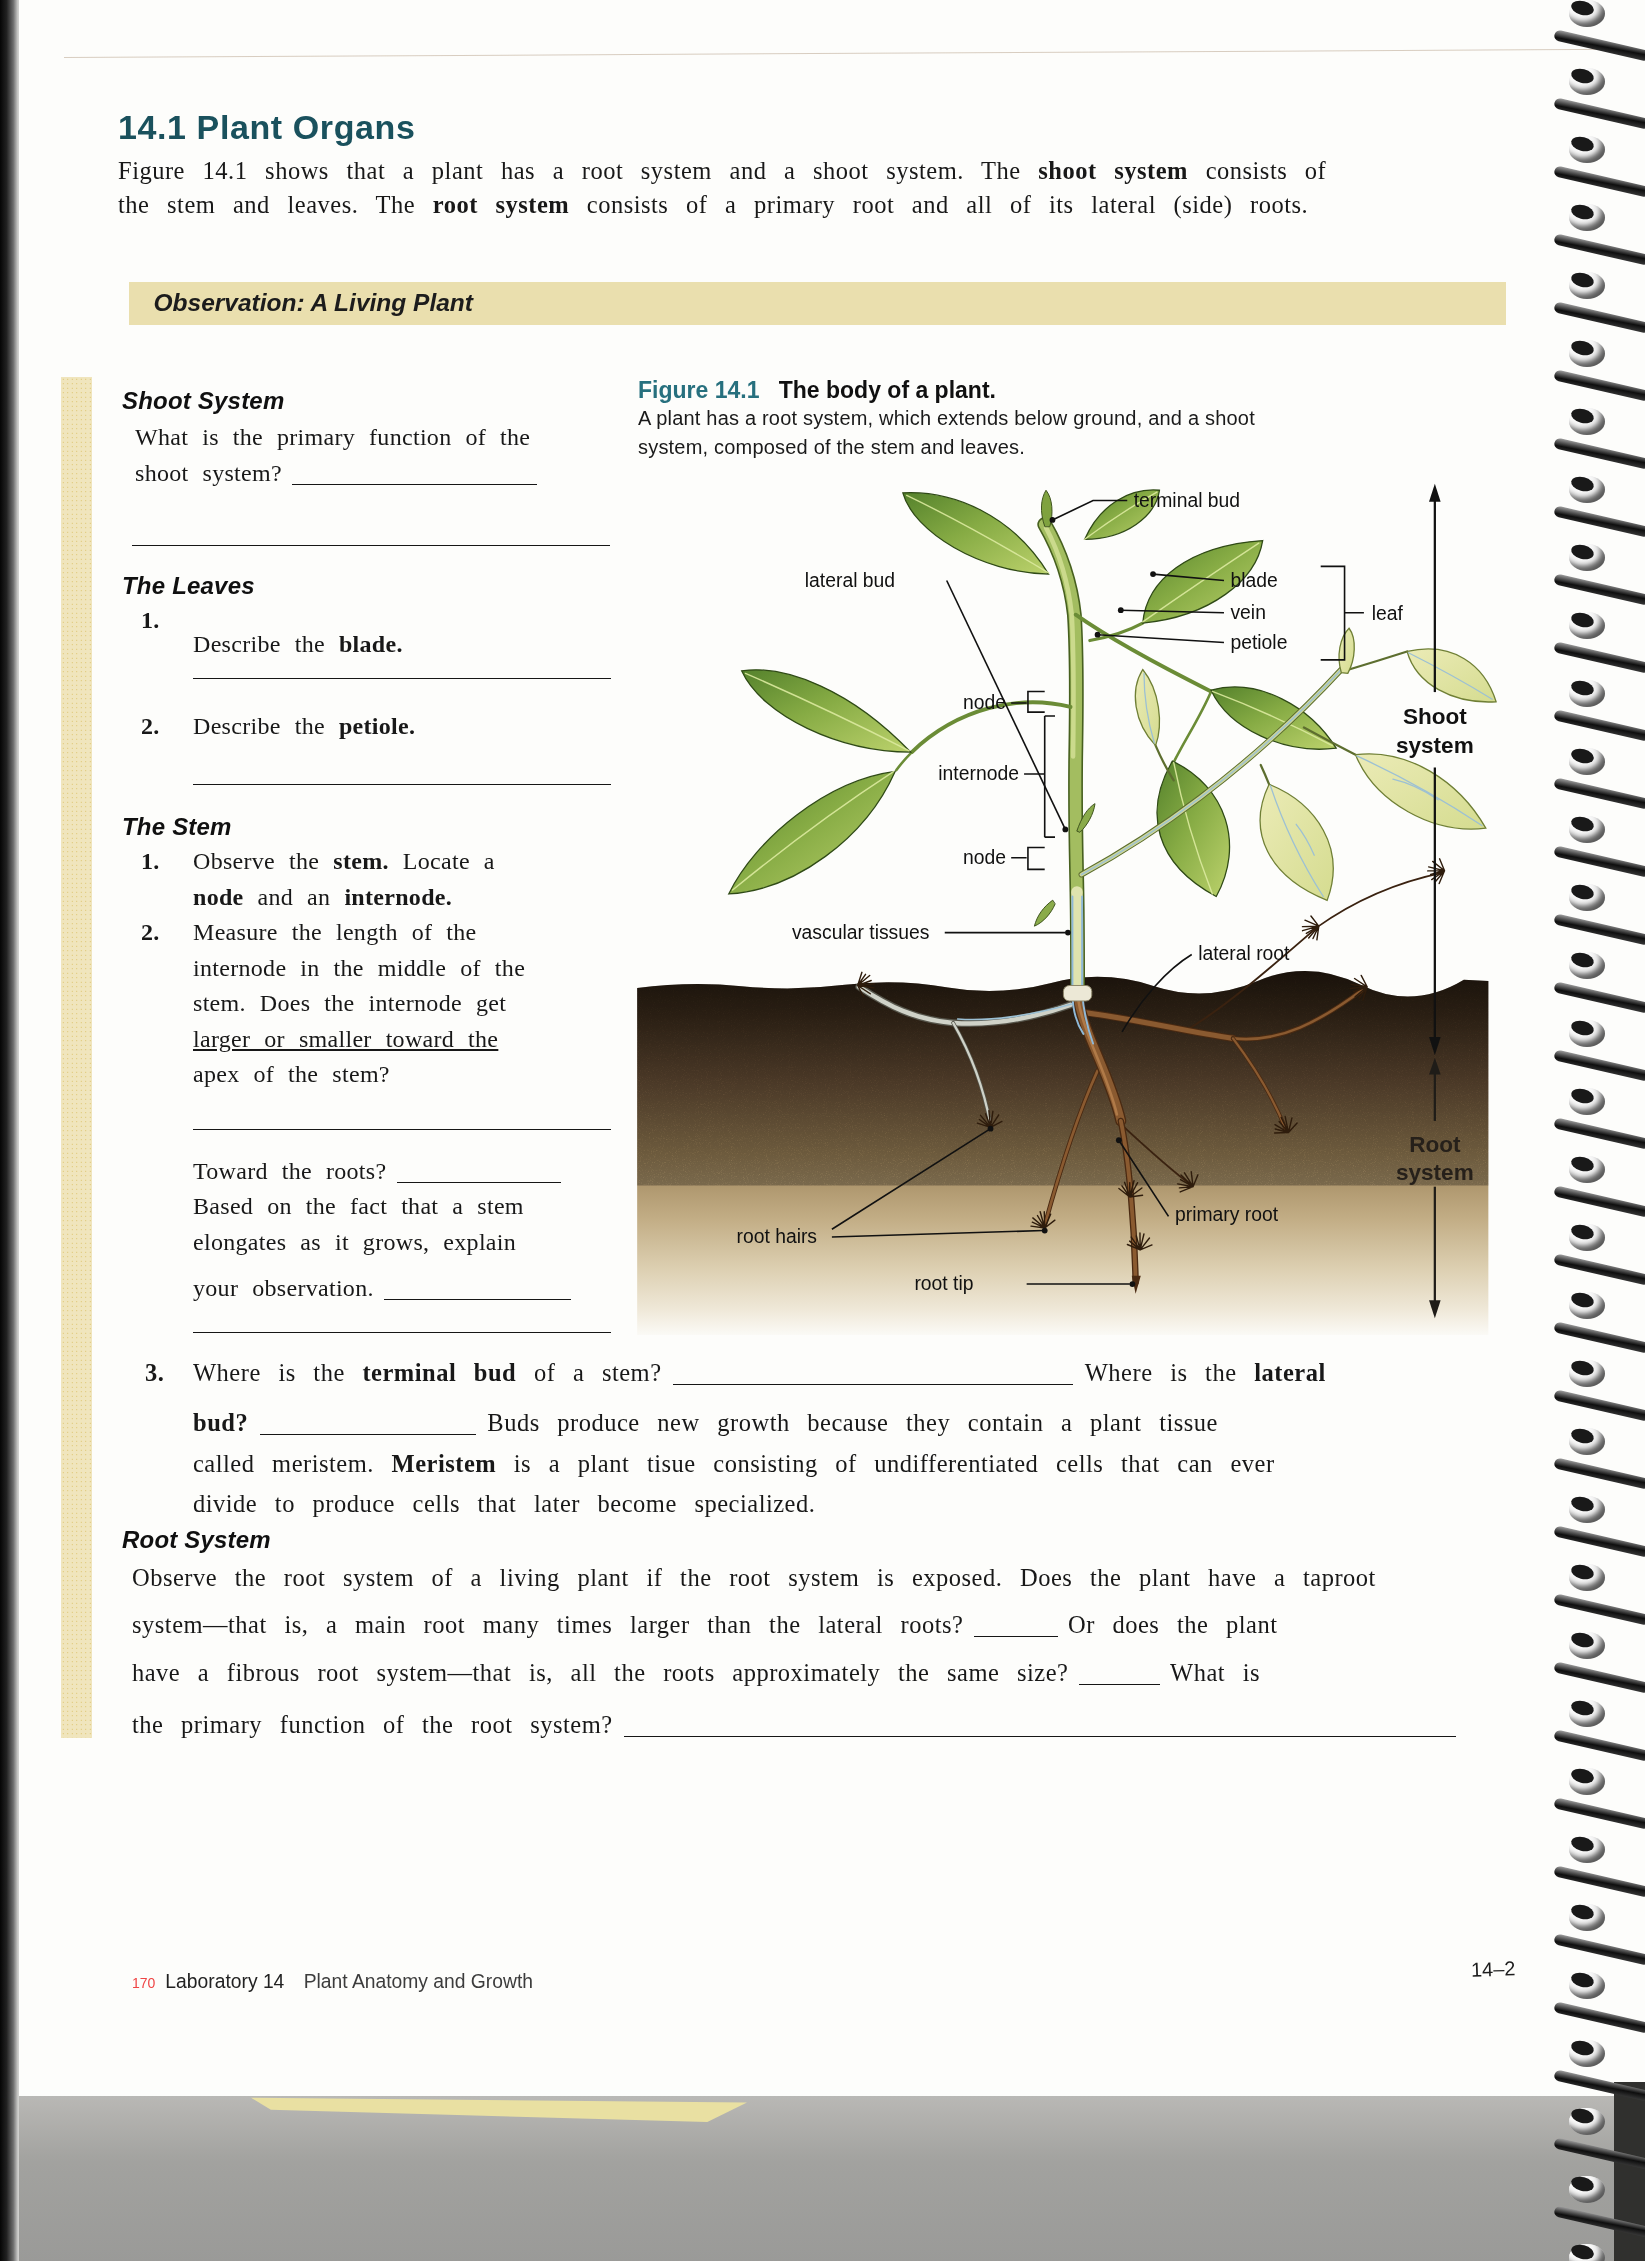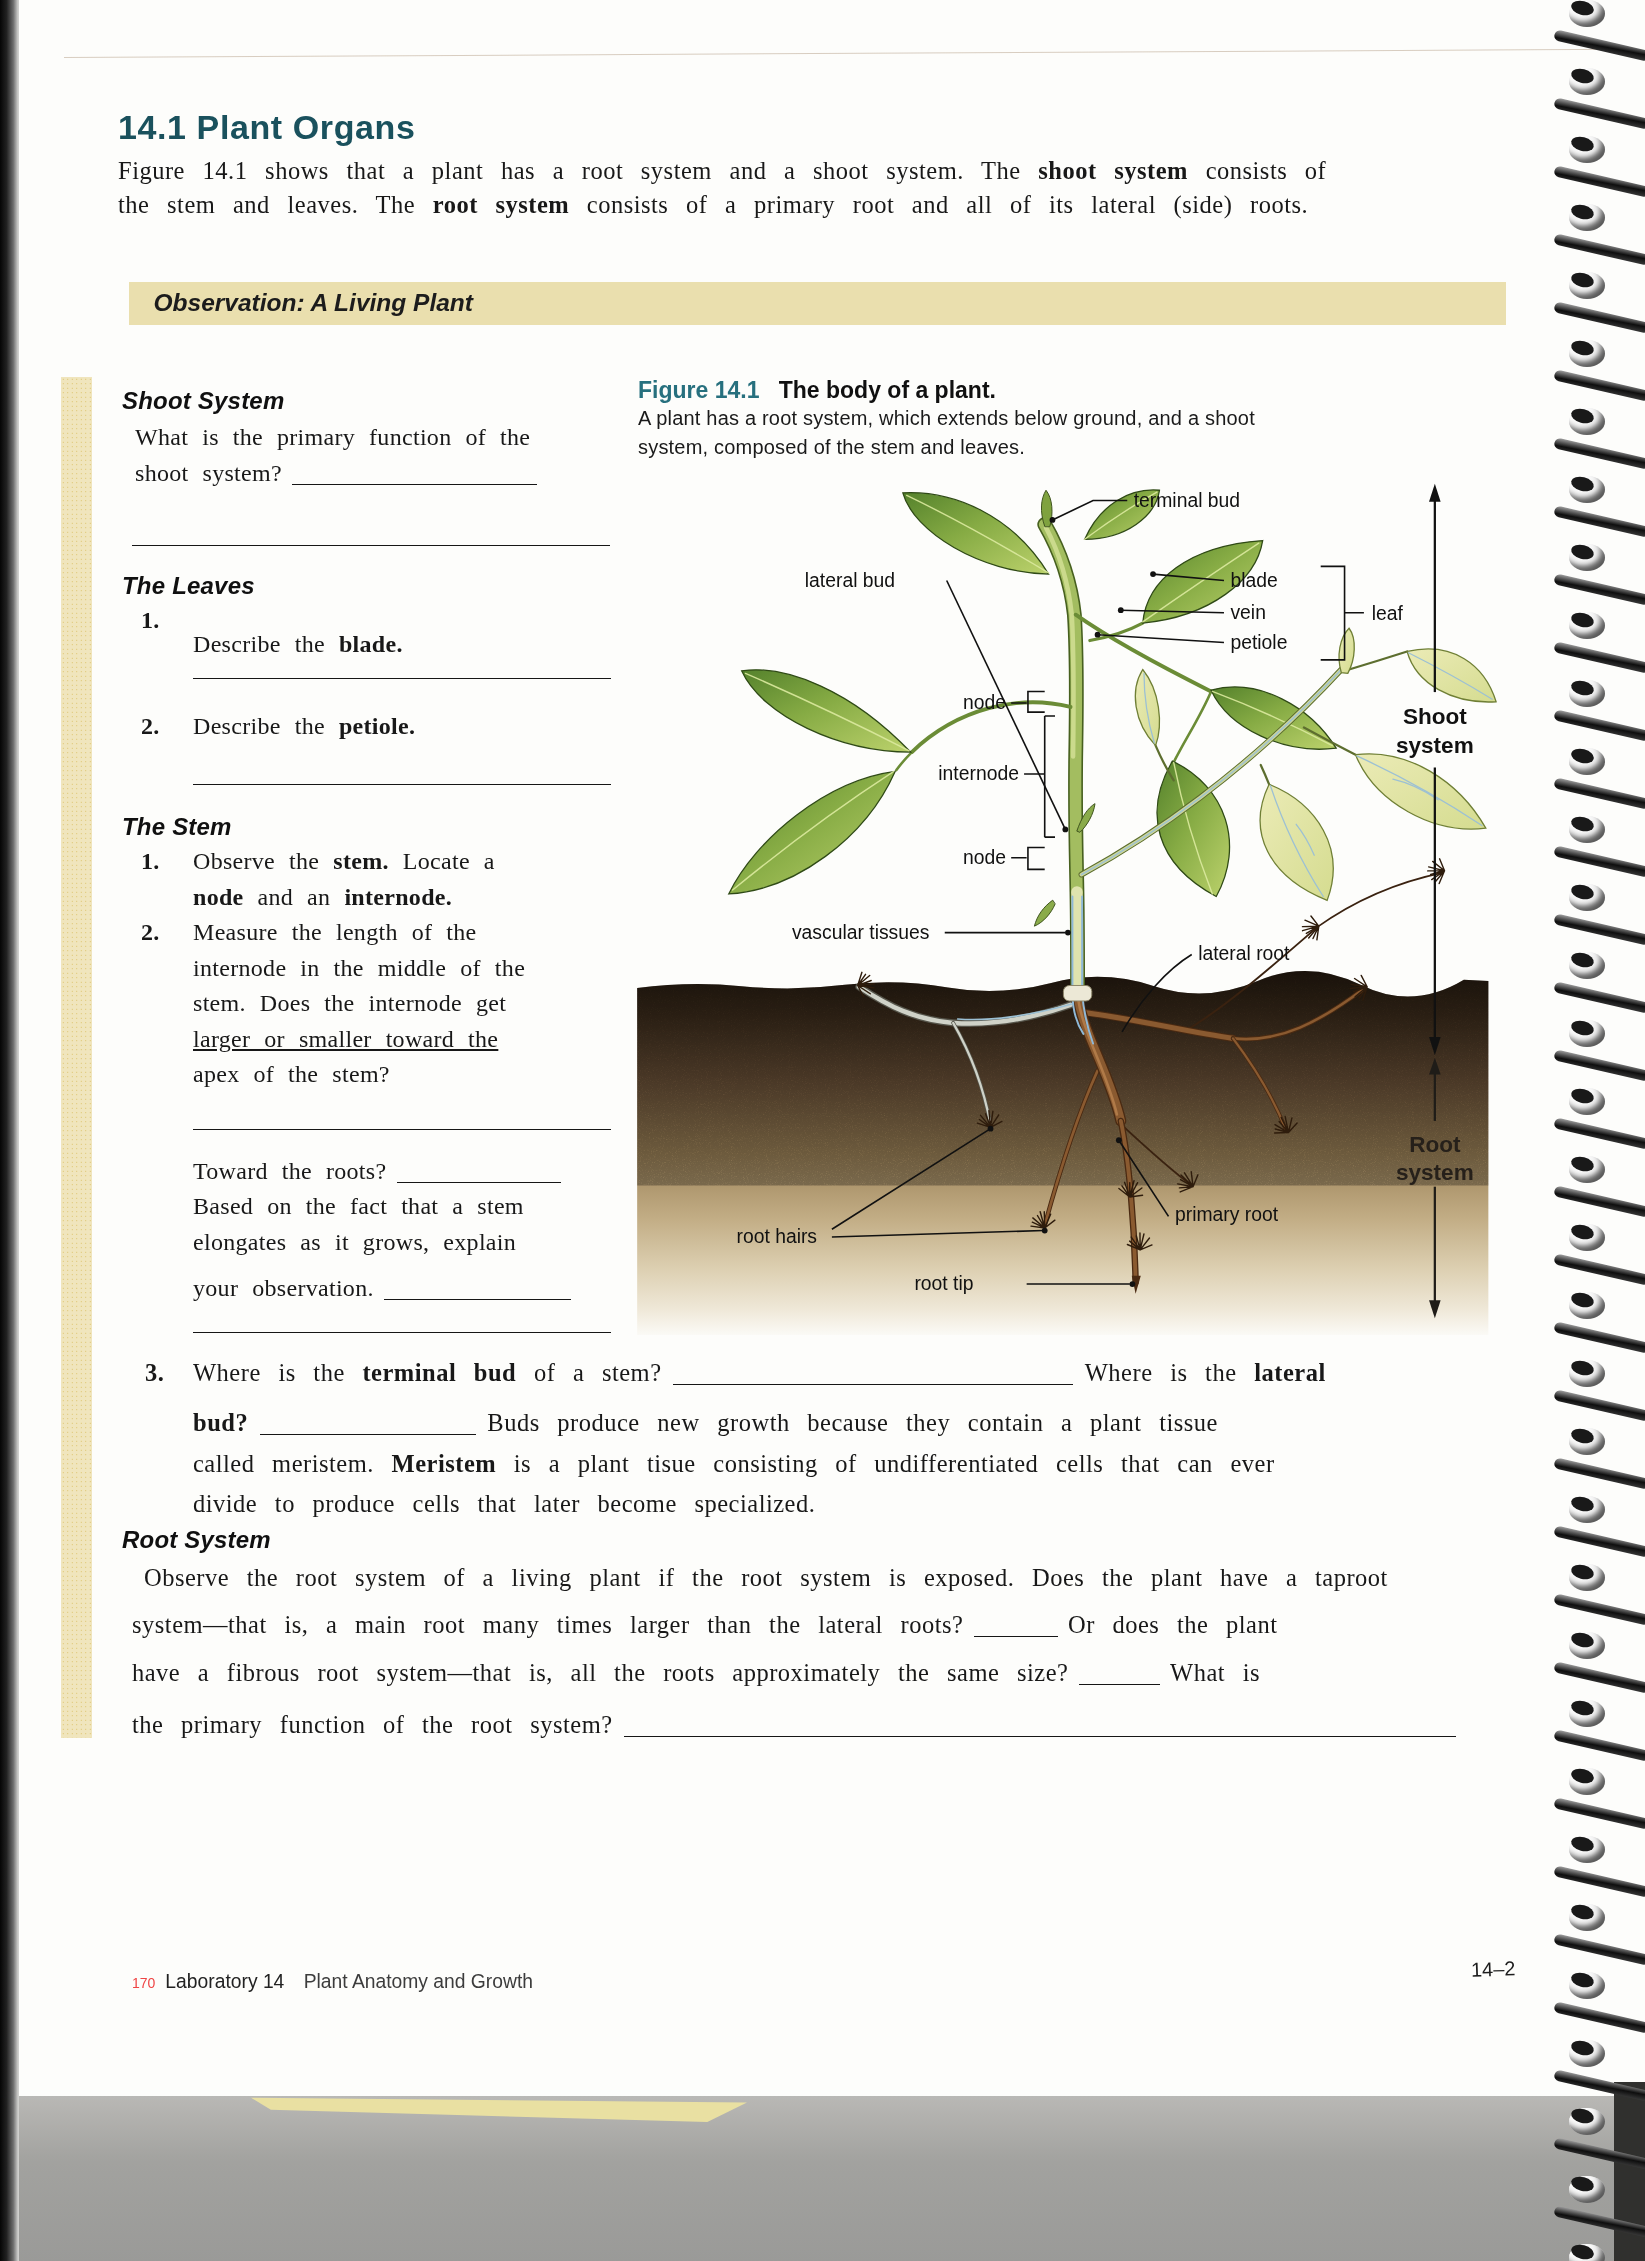--- a/index.html
+++ b/index.html
@@ -103,21 +103,21 @@
   <div class="serif" style="left:193px;top:1275px;"><span>your observation.</span><span class="bl" style="width:187px;margin-left:10.3px;"></span></div>
   <div class="rule" style="left:193px;top:1332px;width:418px;"></div>
 
   <div class="serif wide b" style="left:145px;top:1359px;">3.</div>
   <div class="serif wide" style="left:193px;top:1359px;"><span>Where is the </span><span class="b">terminal bud</span><span> of a stem?</span><span class="bl" style="width:400px;margin:0 11.6px;"></span><span>Where is the </span><span class="b">lateral</span></div>
   <div class="serif wide" style="left:193px;top:1409px;"><span class="b">bud?</span><span class="bl" style="width:216px;margin:0 11.6px;"></span><span>Buds produce new growth because they contain a plant tissue</span></div>
   <div class="serif wide" style="left:193px;top:1450px;"><span>called meristem. </span><span class="b">Meristem</span><span> is a plant tisue consisting of undifferentiated cells that can ever</span></div>
   <div class="serif wide" style="left:193px;top:1490px;">divide to produce cells that later become specialized.</div>
 
   <div class="hsans" style="left:122px;top:1526px;">Root System</div>
-  <div class="serif wide" style="left:144px;top:1564px;">Observe the root system of a living plant if the root system is exposed. Does the plant have a taproot</div>
+  <div class="serif wide" style="left:132px;top:1564px;">Observe the root system of a living plant if the root system is exposed. Does the plant have a taproot</div>
   <div class="serif wide" style="left:132px;top:1611px;"><span>system—that is, a main root many times larger than the lateral roots?</span><span class="bl" style="width:84px;margin:0 10.3px;"></span><span>Or does the plant</span></div>
   <div class="serif wide" style="left:132px;top:1659px;"><span>have a fibrous root system—that is, all the roots approximately the same size?</span><span class="bl" style="width:81px;margin:0 10.3px;"></span><span>What is</span></div>
   <div class="serif wide" style="left:132px;top:1711px;"><span>the primary function of the root system?</span><span class="bl" style="width:832px;margin-left:11.6px;"></span></div>
 
   <div style="position:absolute;left:638px;top:377px;white-space:nowrap;"><span class="capnum">Figure 14.1</span><span class="captitle">The body of a plant.</span></div>
   <div class="figdesc" style="left:638px;top:407px;">A plant has a root system, which extends below ground, and a shoot</div>
   <div class="figdesc" style="left:638px;top:436px;">system, composed of the stem and leaves.</div>
 
   <svg style="position:absolute;left:632px;top:476px;" width="877" height="861" viewBox="0 0 1360 1335">
     <defs>

